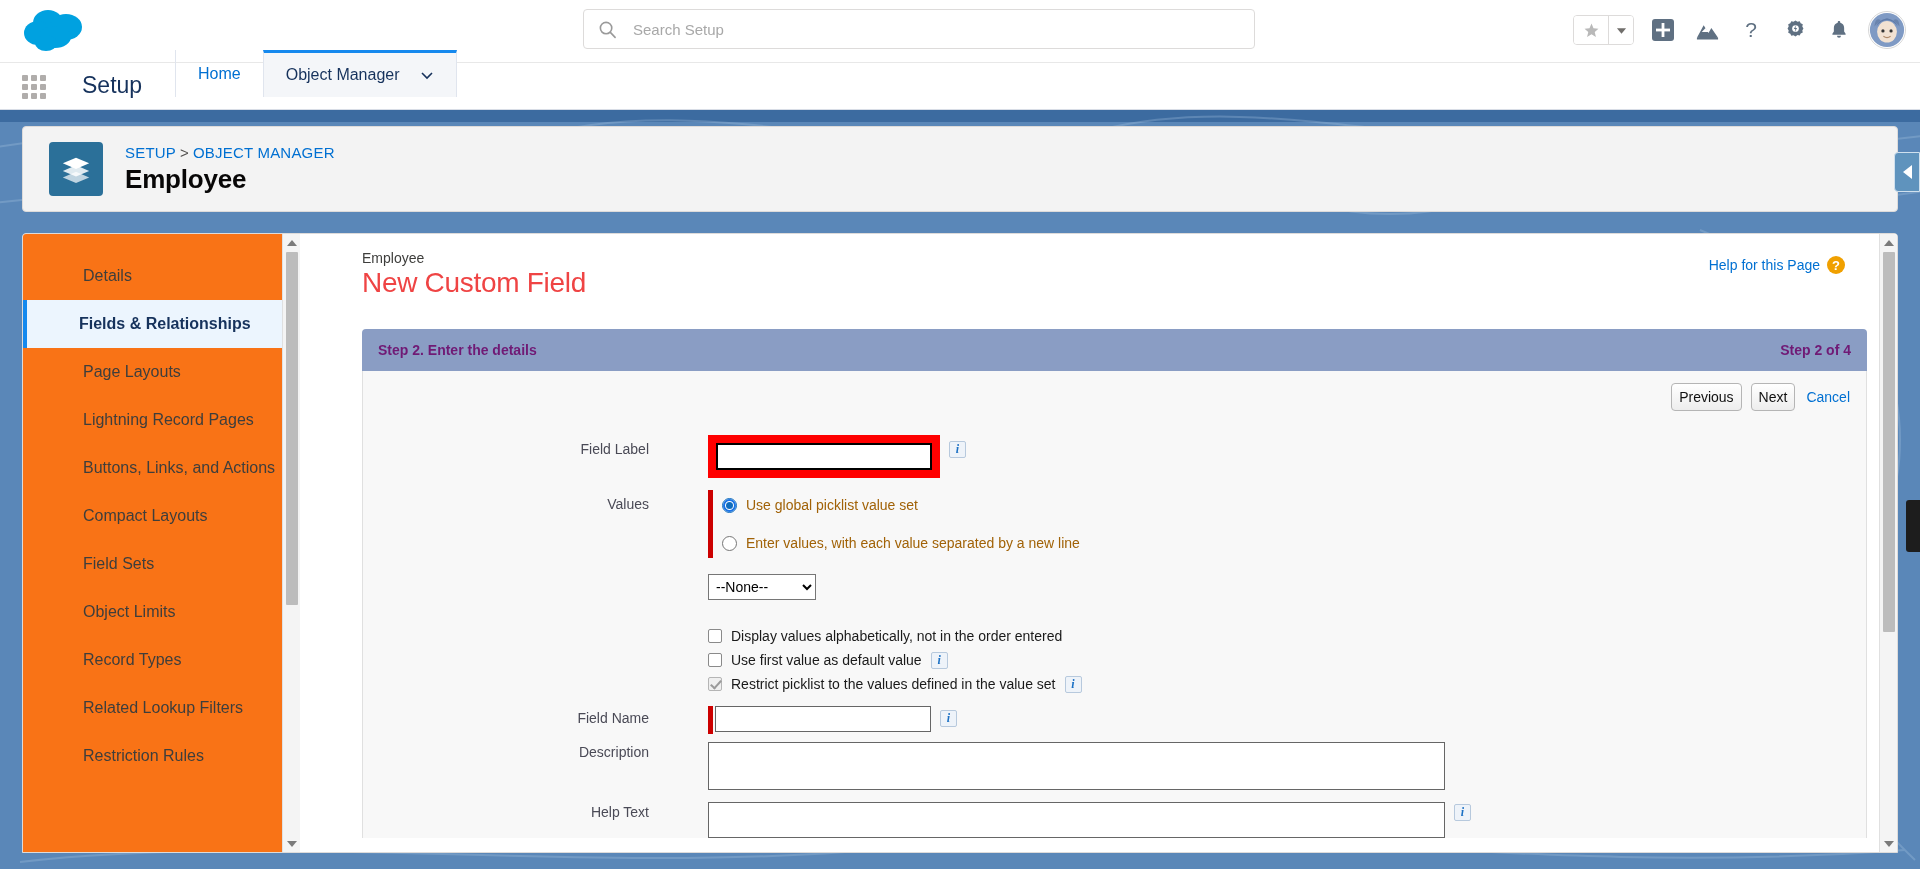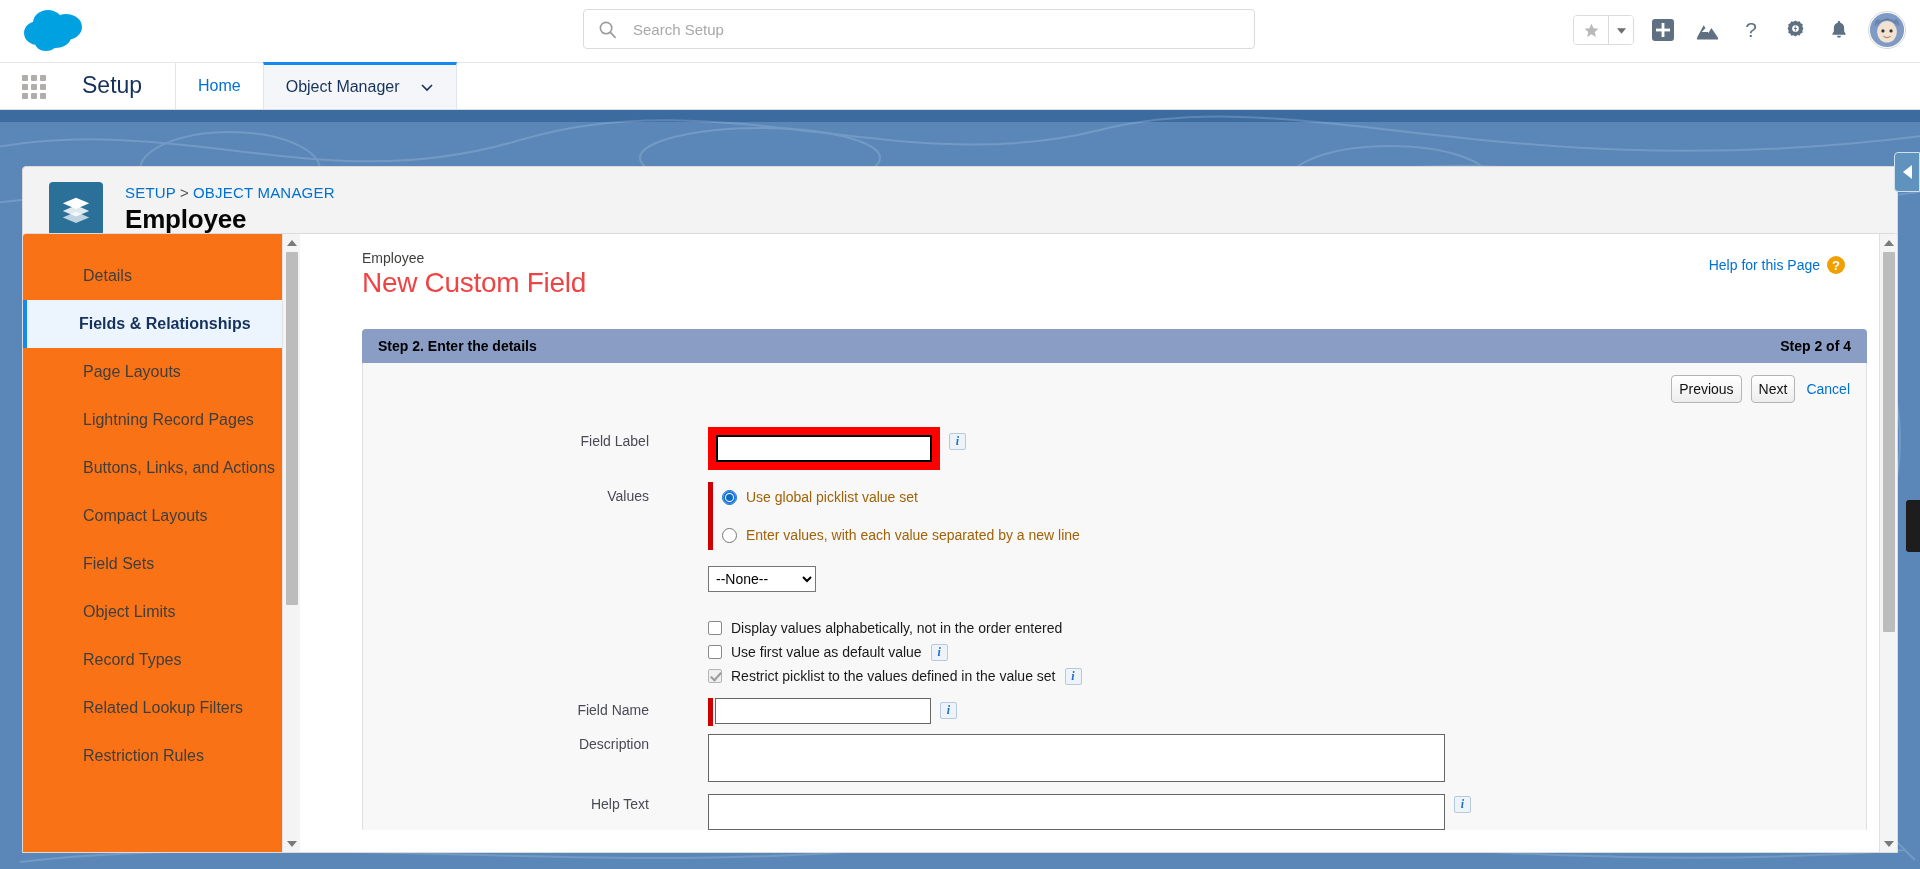--- a/index.html
+++ b/index.html
@@ -106,21 +106,21 @@
   .waffle i { display: block; width: 6px; height: 6px; background: #b0adab; border-radius: 1px; }
   .setup-word {
     position: absolute;
     left: 82px; top: 9px;
     font-size: 23px;
     color: #16325c;
     font-weight: 400;
   }
   .setup-tabs {
     position: absolute;
-    left: 175px; bottom: 0;
+    left: 175px; bottom: 12px;
     display: flex;
     align-items: stretch;
     height: 47px;
     border-left: 1px solid #e0e5ee;
   }
   .setup-tab {
     display: flex; align-items: center;
     padding: 0 22px;
     font-size: 16px;
     color: #0070d2;
@@ -160,21 +160,20 @@
     position: absolute;
     left: 22px; top: 16px;
     width: 1876px;
     height: 86px;
     background: #f3f3f3;
     border: 1px solid #dddbda;
     border-radius: 4px;
     display: flex;
     align-items: center;
     padding-left: 26px;
-    margin-top: 40px;
   }
   .obj-icon {
     width: 54px; height: 54px;
     background: #2b7099;
     border-radius: 4px;
     display: flex; align-items: center; justify-content: center;
     flex: 0 0 auto;
   }
   .obj-text { margin-left: 22px; }
   .breadcrumb {
@@ -289,28 +288,28 @@
     background: #f0a000;
     color: #fff;
     font-size: 13px; font-weight: bold;
     display: flex; align-items: center; justify-content: center;
     line-height: 1;
   }
 
   
   .step-bar {
     margin: 30px 30px 0 62px;
-    height: 34px;
+    height: 42px;
     background: #8a9dc4;
     border-radius: 4px 4px 0 0;
     display: flex;
     align-items: center;
     justify-content: space-between;
     padding: 0 16px;
-    color: #000000;
+    color: #701a75;
     font-size: 14px;
     font-weight: bold;
   }
   .form-area {
     margin: 0 30px 0 62px;
     background: #f8f8f8;
     border-left: 1px solid #e0e0e0;
     border-right: 1px solid #e0e0e0;
     min-height: 440px;
     position: relative;

